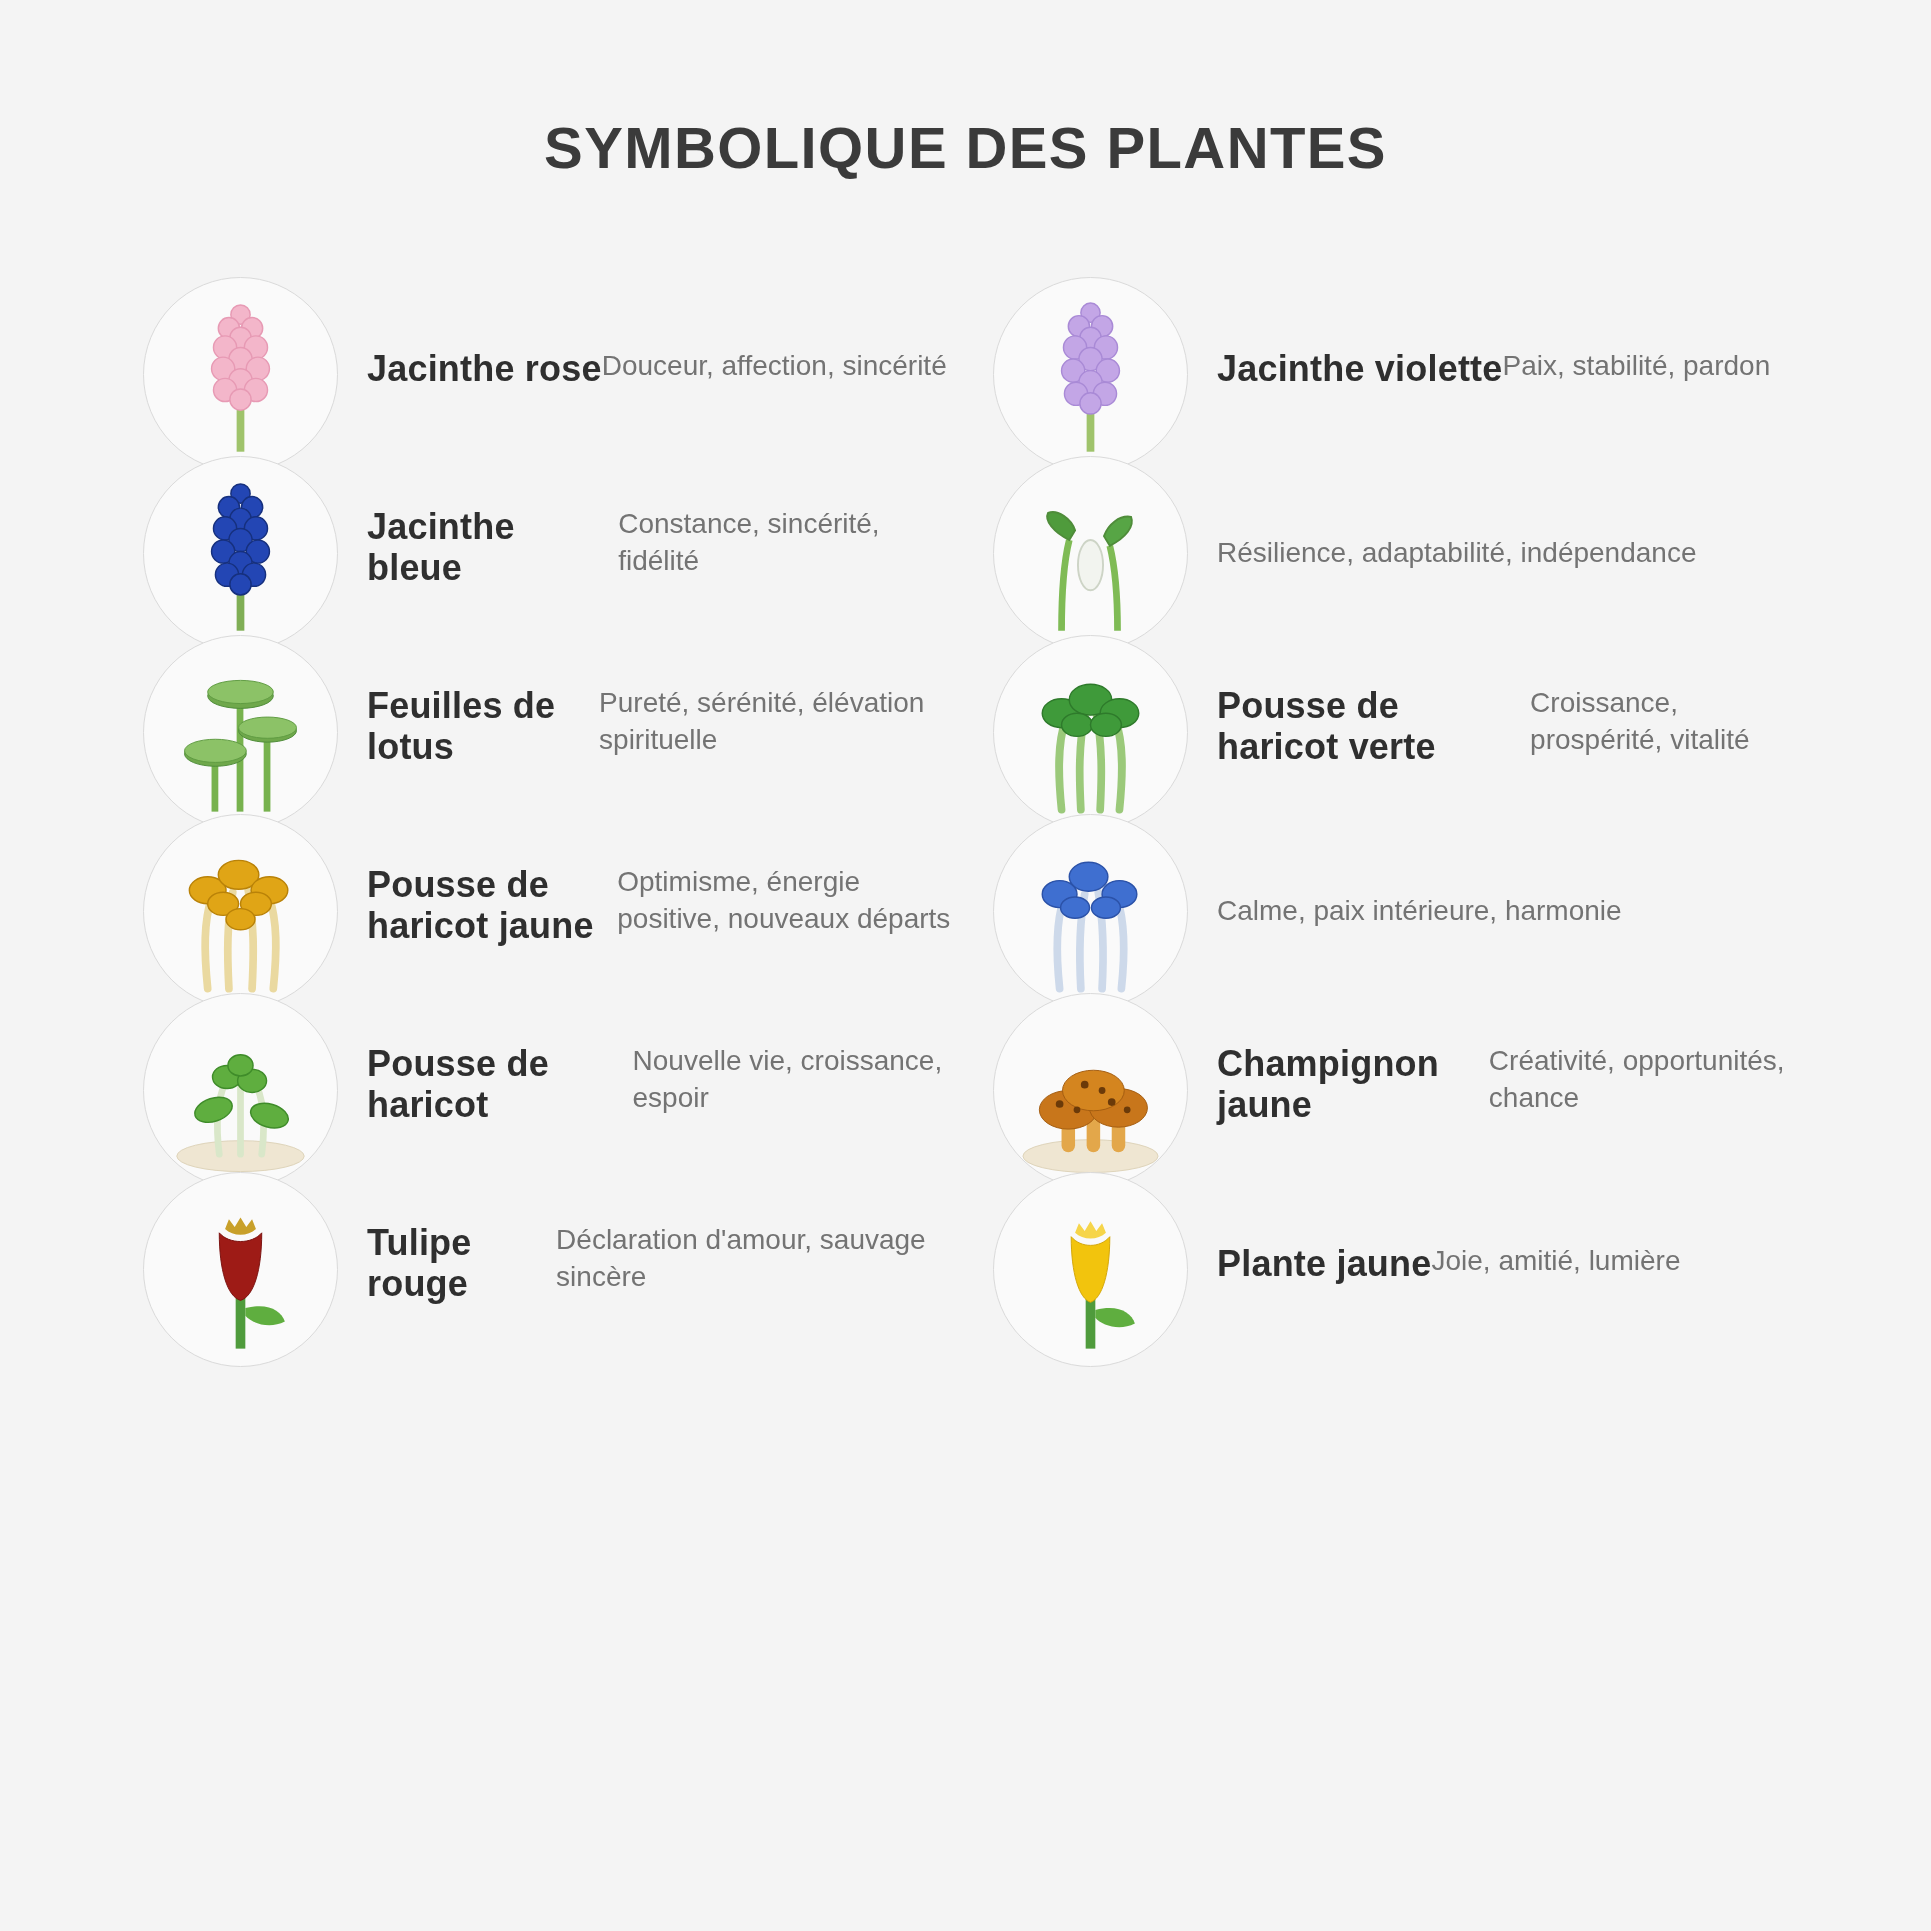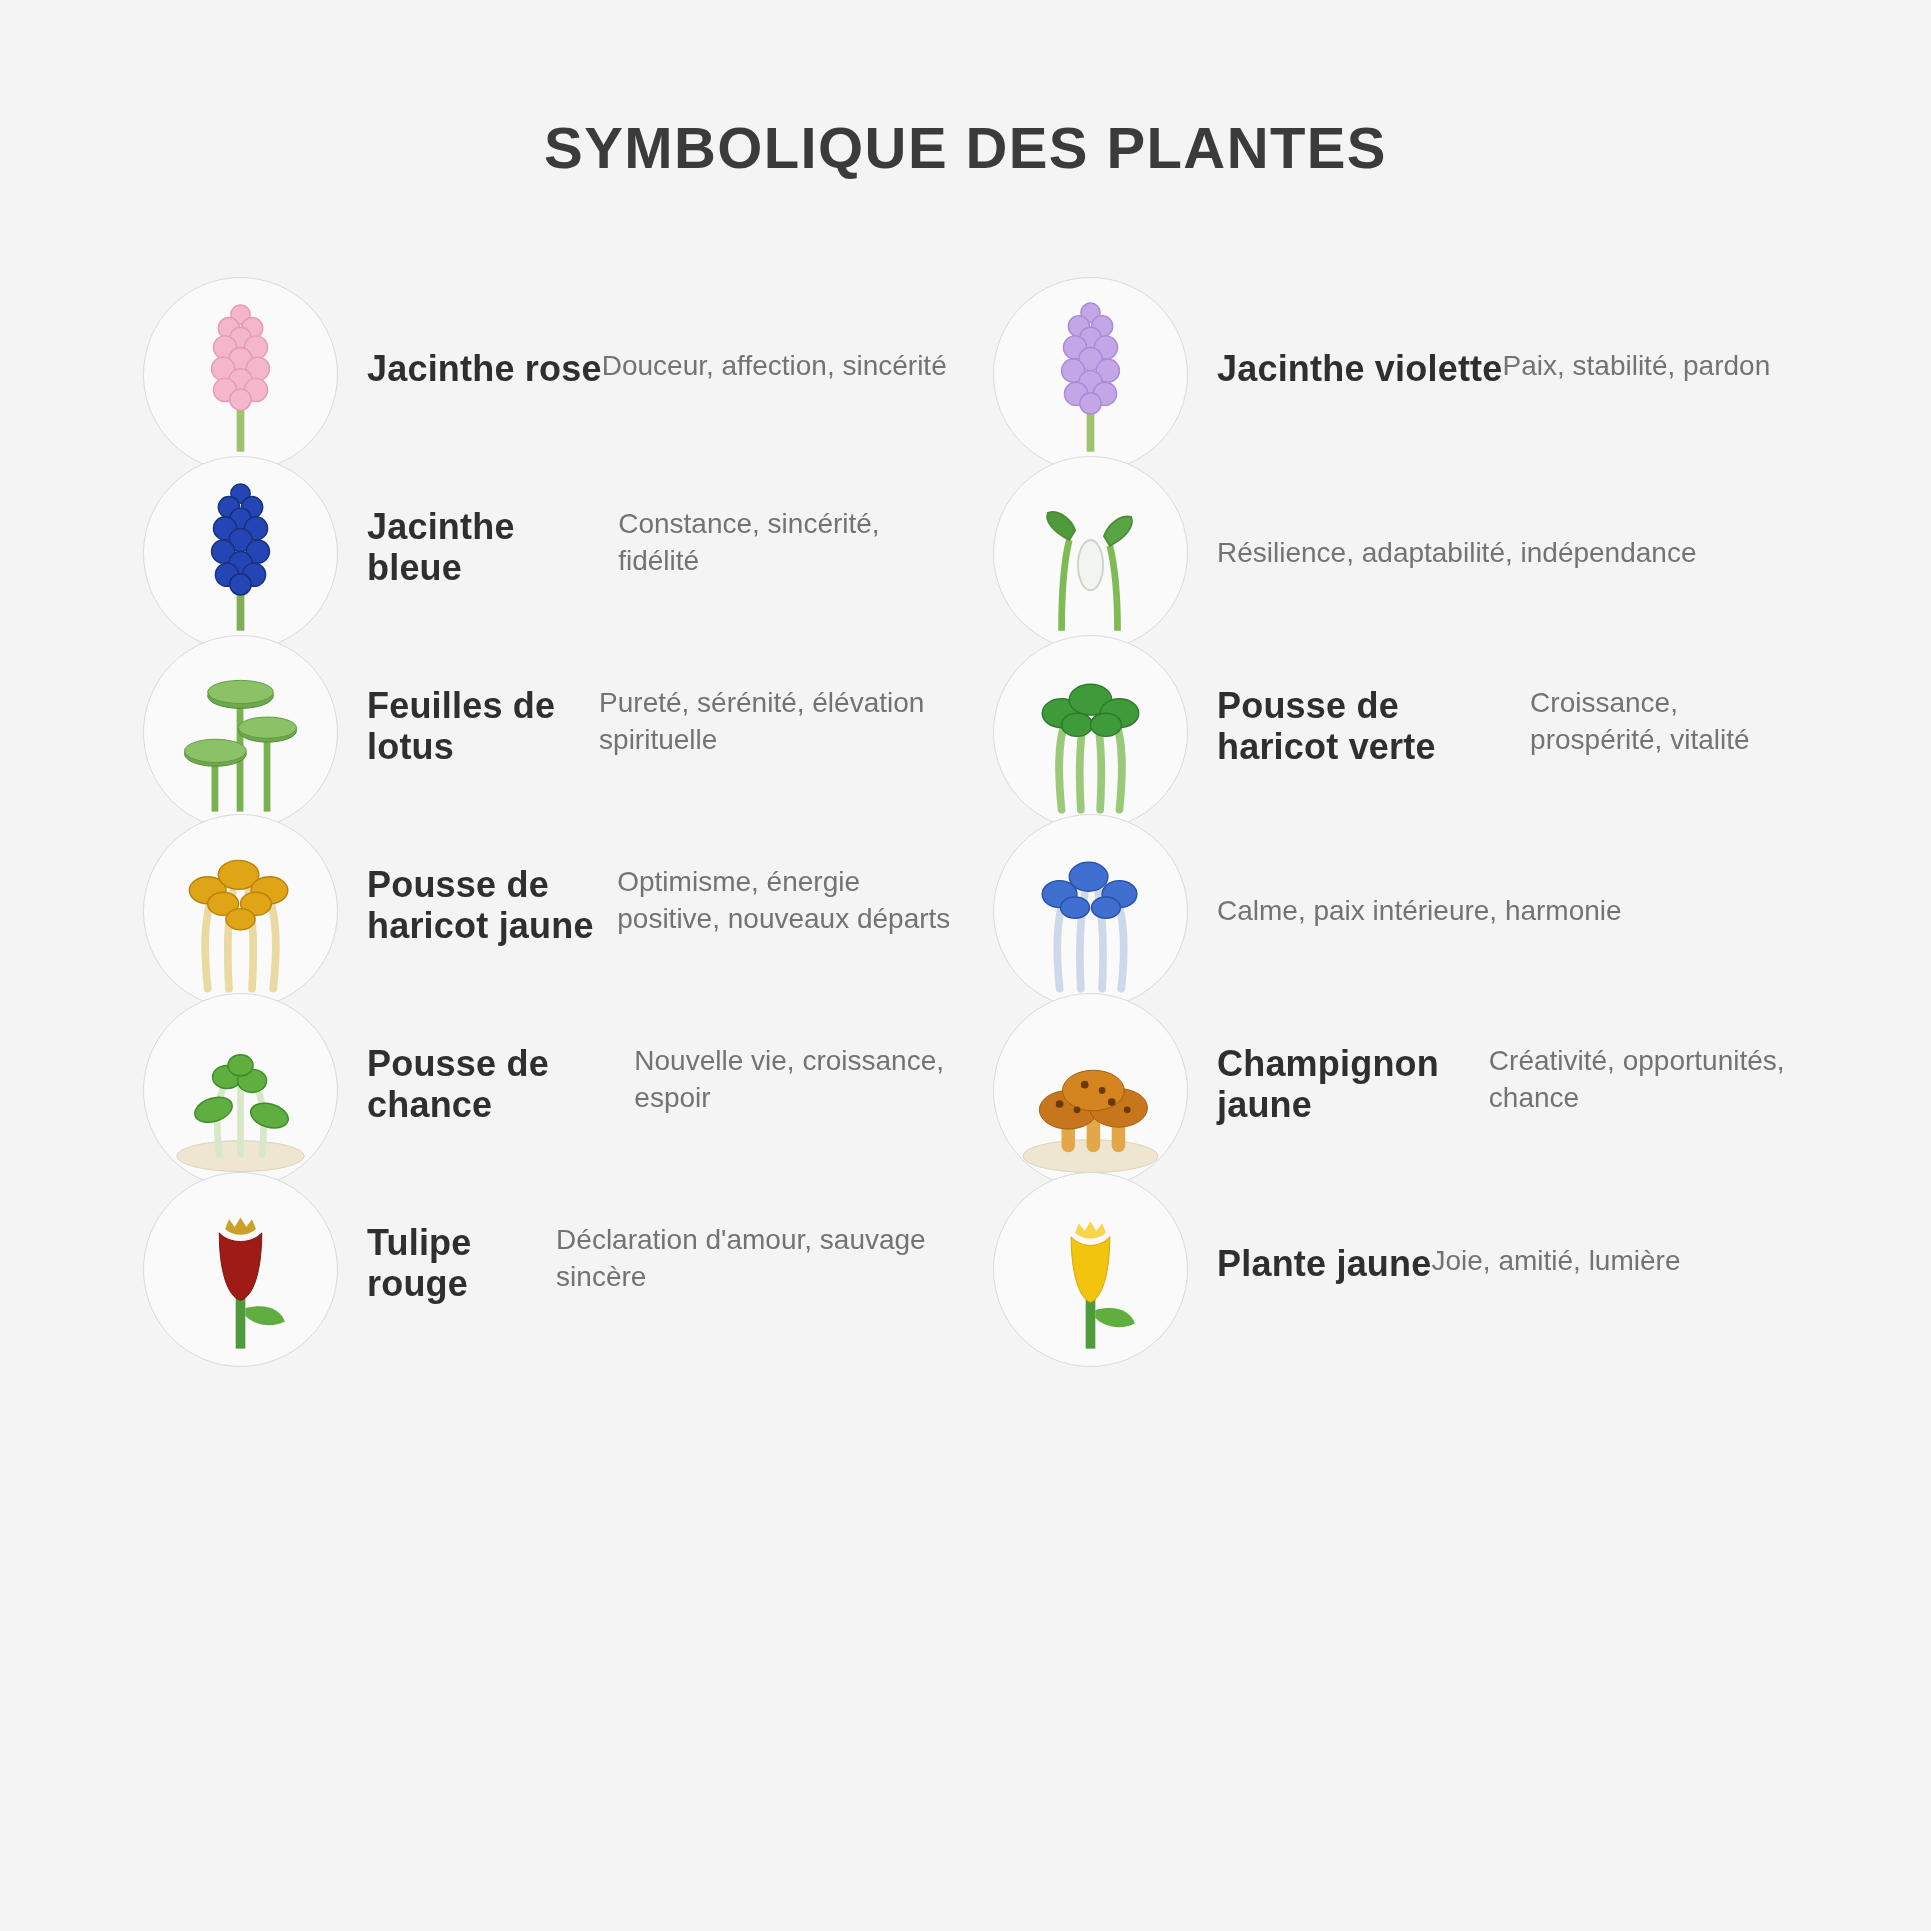--- a/index.html
+++ b/index.html
@@ -301,21 +301,21 @@
           <g fill="#5fae3f" stroke="#3f8c2a" stroke-width="1.5">
             <ellipse cx="72" cy="120" rx="20" ry="12" transform="rotate(-18 72 120)"></ellipse>
             <ellipse cx="130" cy="126" rx="20" ry="12" transform="rotate(16 130 126)"></ellipse>
             <ellipse cx="86" cy="86" rx="15" ry="12"></ellipse>
             <ellipse cx="112" cy="90" rx="15" ry="12"></ellipse>
             <ellipse cx="100" cy="74" rx="13" ry="11"></ellipse>
           </g>
         </svg>
       </div>
       <div class="txt">
-        <div class="name">Pousse de chance</div>
+        <div class="name">Pousse de haricot</div>
         <div class="desc">Nouvelle vie, croissance, espoir</div>
       </div>
     </div>
 
     <div class="item">
       <div class="thumb">
         <svg width="193" height="193" viewBox="0 0 200 200">
           <ellipse cx="100" cy="168" rx="70" ry="17" fill="#efe6d2" stroke="#ddd2b8"></ellipse>
           <g>
             <rect x="70" y="120" width="14" height="44" rx="7" fill="#e3a74a"></rect>

